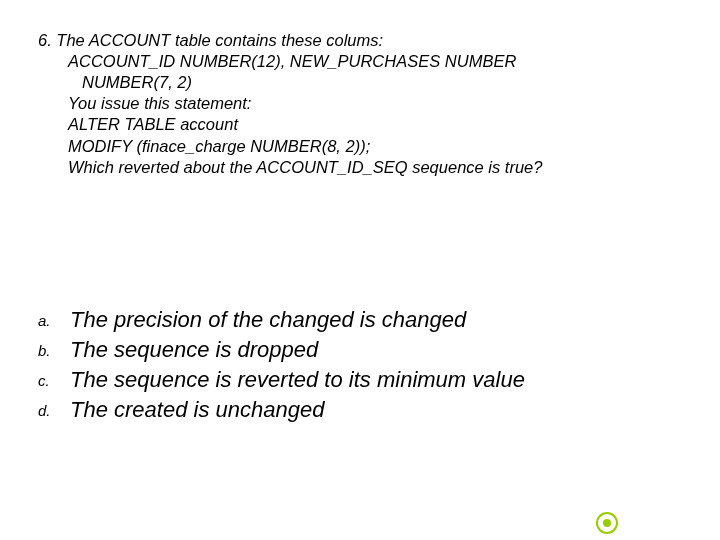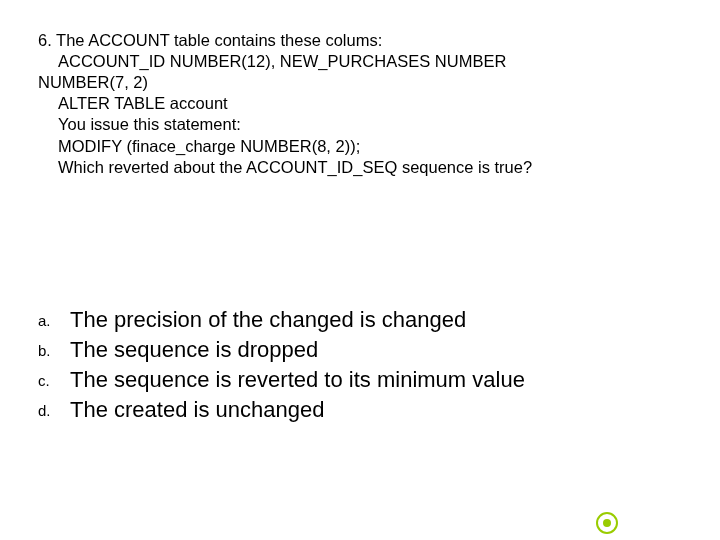--- a/index.html
+++ b/index.html
@@ -11,38 +11,40 @@
     font-family: Arial, "Helvetica Neue", Helvetica, sans-serif;
     color: #000;
     position: relative;
     overflow: hidden;
   }
   .slide {
     position: relative;
     width: 624px;
     height: 540px;
     box-sizing: border-box;
+    font-style: italic;
   }
   .question {
     position: absolute;
     left: 38px;
     top: 30px;
     width: 640px;
     font-size: 16.5px;
     line-height: 1.28;
   }
   .question .q-number {
     display: inline;
   }
   .question .q-body {
     display: block;
-    margin-left: 20px;
+    margin-left: 30px;
   }
   .question .q-sub {
     display: block;
+    margin-left: 44px;
   }
   .choices {
     position: absolute;
     left: 38px;
     top: 306px;
     width: 640px;
     font-size: 22px;
     line-height: 1.28;
   }
   .choice {
@@ -71,22 +73,22 @@
 </head>
 <body>
 
 <div class="slide">
 
   <div class="question">
     <span class="q-number">6.</span>
     <span>The ACCOUNT table contains these colums:</span>
     <span class="q-body">ACCOUNT_ID NUMBER(12), NEW_PURCHASES NUMBER</span>
     <span class="q-sub">NUMBER(7, 2)</span>
+    <span class="q-body">You issue this statement:</span>
     <span class="q-body">ALTER TABLE account</span>
-    <span class="q-body">You issue this statement:</span>
     <span class="q-body">MODIFY (finace_charge NUMBER(8, 2));</span>
     <span class="q-body">Which reverted about the ACCOUNT_ID_SEQ sequence is true?</span>
   </div>
 
   <div class="choices">
     <div class="choice">
       <div class="label">a.</div>
       <div class="text">The precision of the changed is changed</div>
     </div>
     <div class="choice">

